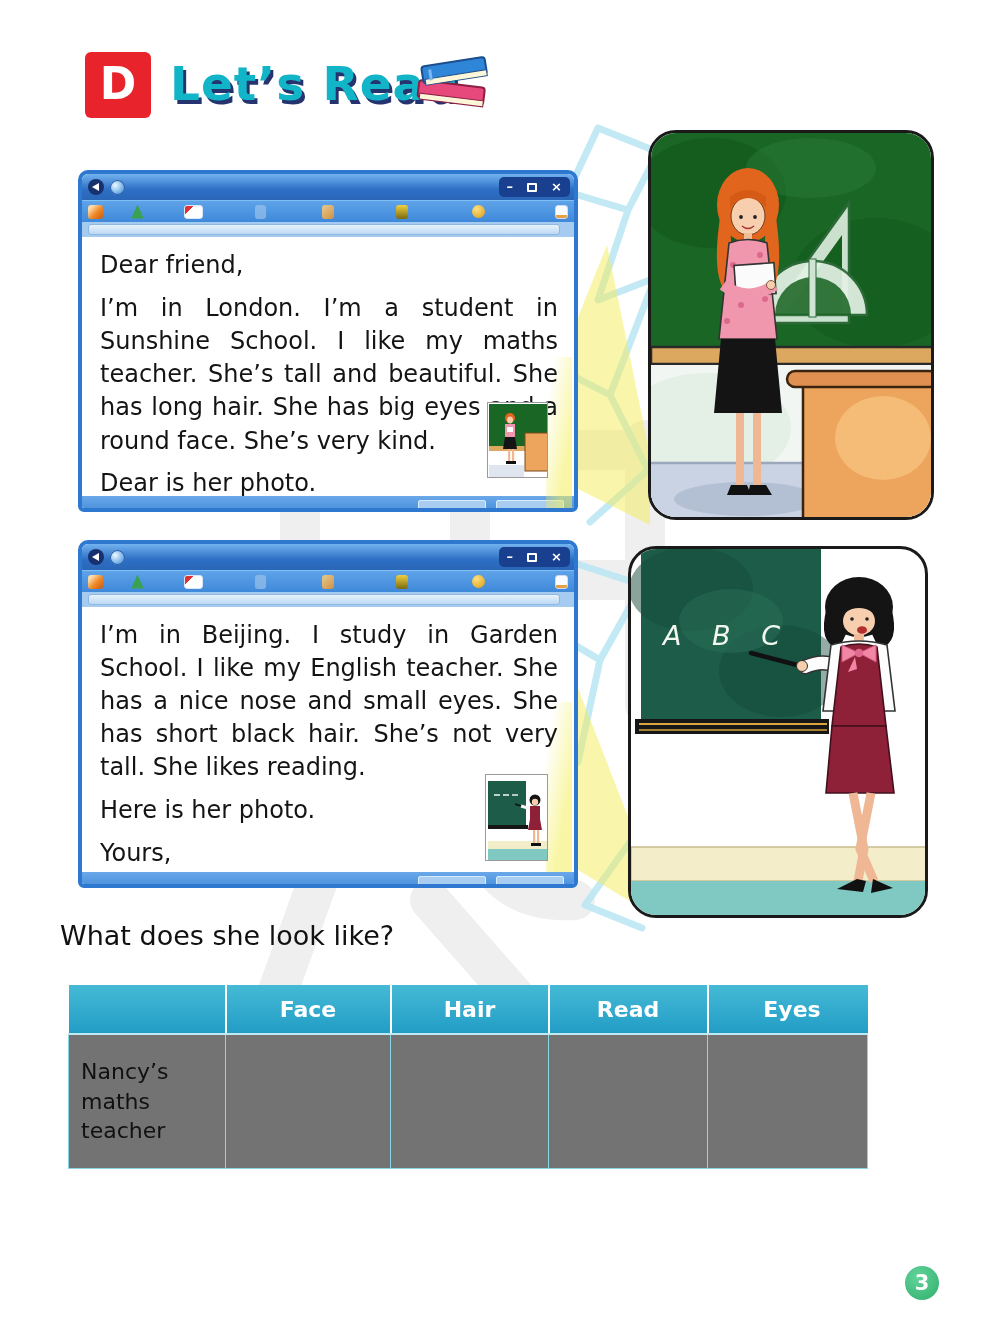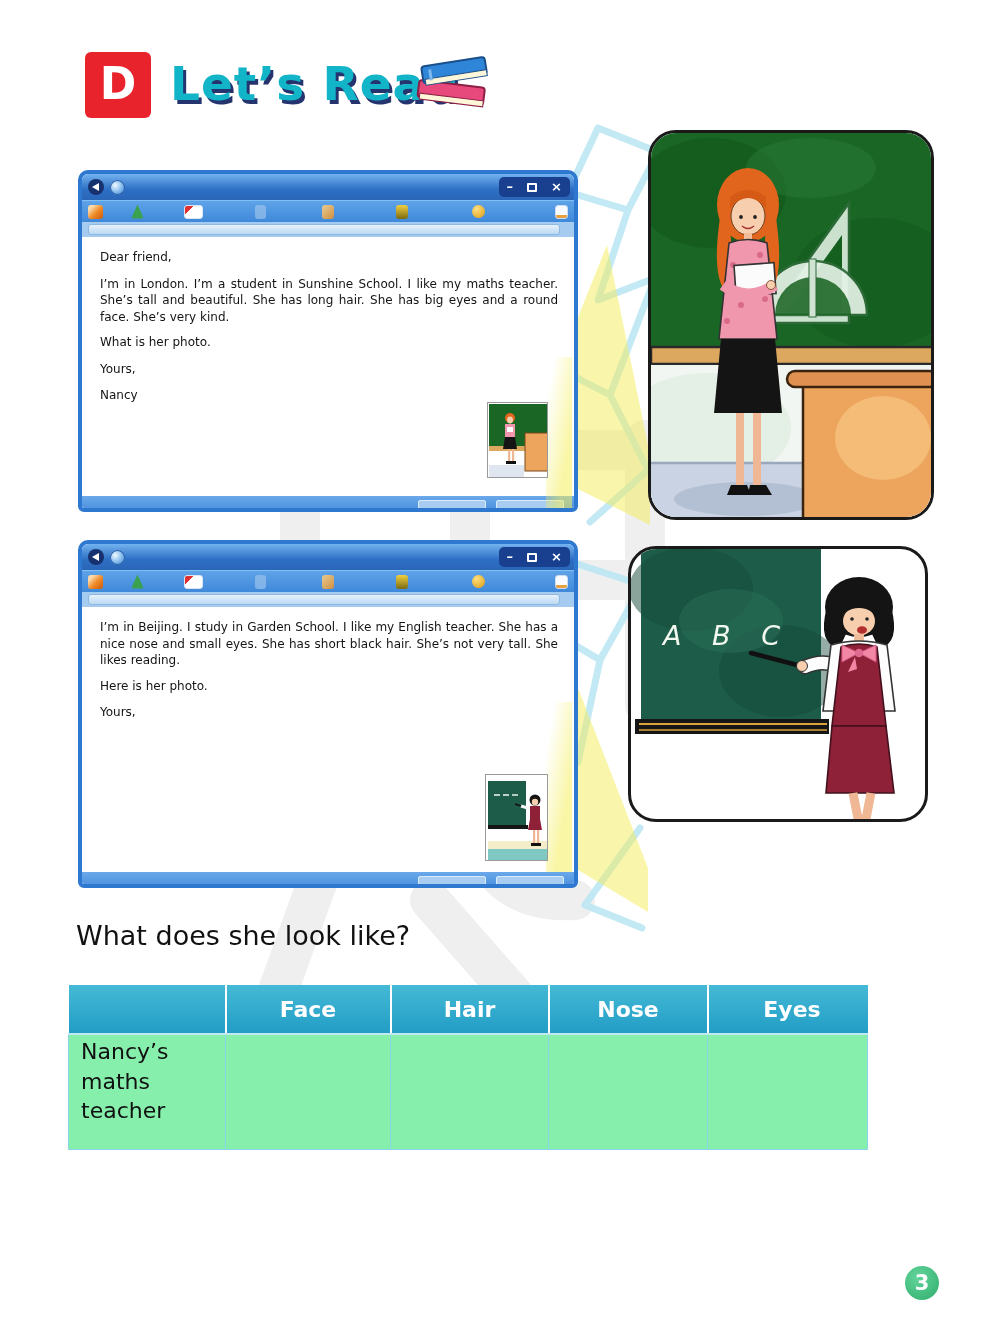--- a/index.html
+++ b/index.html
@@ -89,21 +89,21 @@
   .ti8 { background:linear-gradient(to top,#e8a040 25%, #f8fbff 25%); margin-left:70px; width:14px; border:1px solid #cddcee; }
 
   .addressbar {
     height:15px; background:#a6cbf0; padding:2px 14px 2px 6px;
   }
   .addr-inner { height:11px; background:linear-gradient(#e7f2fc,#bcd9f4); border-radius:3px; border:1px solid #8fb8e0; }
 
   .content {
     position:relative; background:#fff;
     padding:12px 16px 4px 18px;
-    font-size:12px; line-height:1.38; color:#141414;
+    font-size:24px; line-height:1.38; color:#141414;
   }
   #win1 .content { height:259px; }
   #win2 .content { height:265px; }
   .para { margin-bottom:10px; position:relative; z-index:1; }
   .para.body { text-align:justify; margin-bottom:9px; }
   .sig { line-height:1.35; }
 
   .beam-sliver {
     position:absolute; right:2px; width:26px; height:170px; z-index:0;
     background:linear-gradient(100deg, rgba(244,238,90,0) 15%, rgba(244,238,90,.55) 70%);
@@ -125,39 +125,39 @@
     padding:0 10px;
   }
   .sbtn { width:68px; height:13px; background:#a9cdf0; border:1px solid #d8ecff; border-radius:2px; }
 
   
   .illo {
     background:#fff; border:3px solid #1a1a1a; border-radius:28px;
     overflow:hidden; z-index:2;
   }
   #illo1 { left:648px; top:130px; width:286px; height:390px; }
-  #illo2 { left:628px; top:546px; width:300px; height:276px; }
+  #illo2 { left:628px; top:546px; width:300px; height:372px; }
 
   
   .question {
-    left:76px; top:920px; z-index:2;
+    left:60px; top:920px; z-index:2;
     font-size:27px; font-weight:500; color:#111;
   }
   .qtable-wrap { left:68px; top:985px; z-index:2; }
   table.qtable { border-collapse:collapse; table-layout:fixed; width:799px; }
   .qtable th {
     background:linear-gradient(#45bad6,#239dc6);
     color:#fff; font-size:22px; font-weight:700;
     height:49px; border-right:2px solid #ffffff;
     border-bottom:2px solid #bfeaf2;
   }
   .qtable th:last-child { border-right:none;padding-left:8px; }
   .qtable td {
-    border:1.5px solid #8ad6e6; background:#86efac;
-    vertical-align:top; padding:2px 12px;
+    border:1.5px solid #8ad6e6; background:#737373;
+    vertical-align:top; padding:22px 12px;
     font-size:22px; font-weight:500; color:#111; line-height:1.35;
   }
   .qtable tr.r1 td { height:115px; }
   .qtable tr.r2 td { height:106px; }
 
   .page-num {
     left:905px; top:1266px; width:34px; height:34px; z-index:2;
     background:radial-gradient(circle at 38% 32%, #63d49b, #2fae6c);
     border-radius:50%; color:#fff; font-size:21px; font-weight:700;
     text-align:center; line-height:34px;
@@ -228,21 +228,21 @@
     <span class="ticon ti7"></span>
     <span class="ticon ti8"></span>
   </div>
   <div class="addressbar">
       <div class="addr-inner"></div>
     </div>
   <div class="content">
     <div class="beam-sliver"></div>
     <p class="para">Dear friend,</p>
     <p class="para body">I’m in London. I’m a student in Sunshine School. I like my maths teacher. She’s tall and beautiful. She has long hair. She has big eyes and a round face. She’s very kind.</p>
-    <p class="para">What is her photo.</p>
+    <p class="para">Dear is her photo.</p>
     <p class="para sig">Yours,</p>
     <p class="para sig">Nancy</p>
     <svg class="thumb" width="61" height="76">
       <rect width="61" height="76" fill="#ffffff"></rect>
       <rect x="1" y="1" width="59" height="42" fill="#1a6625"></rect>
       <rect x="1" y="43" width="59" height="5" fill="#dca75f"></rect>
       <rect x="37" y="30" width="23" height="38" fill="#eda45c" stroke="#7a4a1a" stroke-width="1"></rect>
       <rect x="1" y="62" width="35" height="13" fill="#dfe6ef"></rect>
       <circle cx="22" cy="15" r="5" fill="#e2651d"></circle>
       <ellipse cx="22" cy="17" rx="3" ry="3.4" fill="#f7cfae"></ellipse>
@@ -422,21 +422,21 @@
         <col style="width:165px">
         <col style="width:158px">
       <col style="width:159px">
         <col style="width:160px">
     </colgroup>
     <tbody>
         <tr>
       <th></th>
       <th>Face</th>
       <th>Hair</th>
-      <th>Nose</th>
+      <th>Read</th>
       <th>Eyes</th>
     </tr>
     <tr class="r1">
       <td>Nancy’s maths teacher</td>
       <td></td>
       <td></td>
       <td></td>
       <td></td>
     </tr>
   </tbody>

